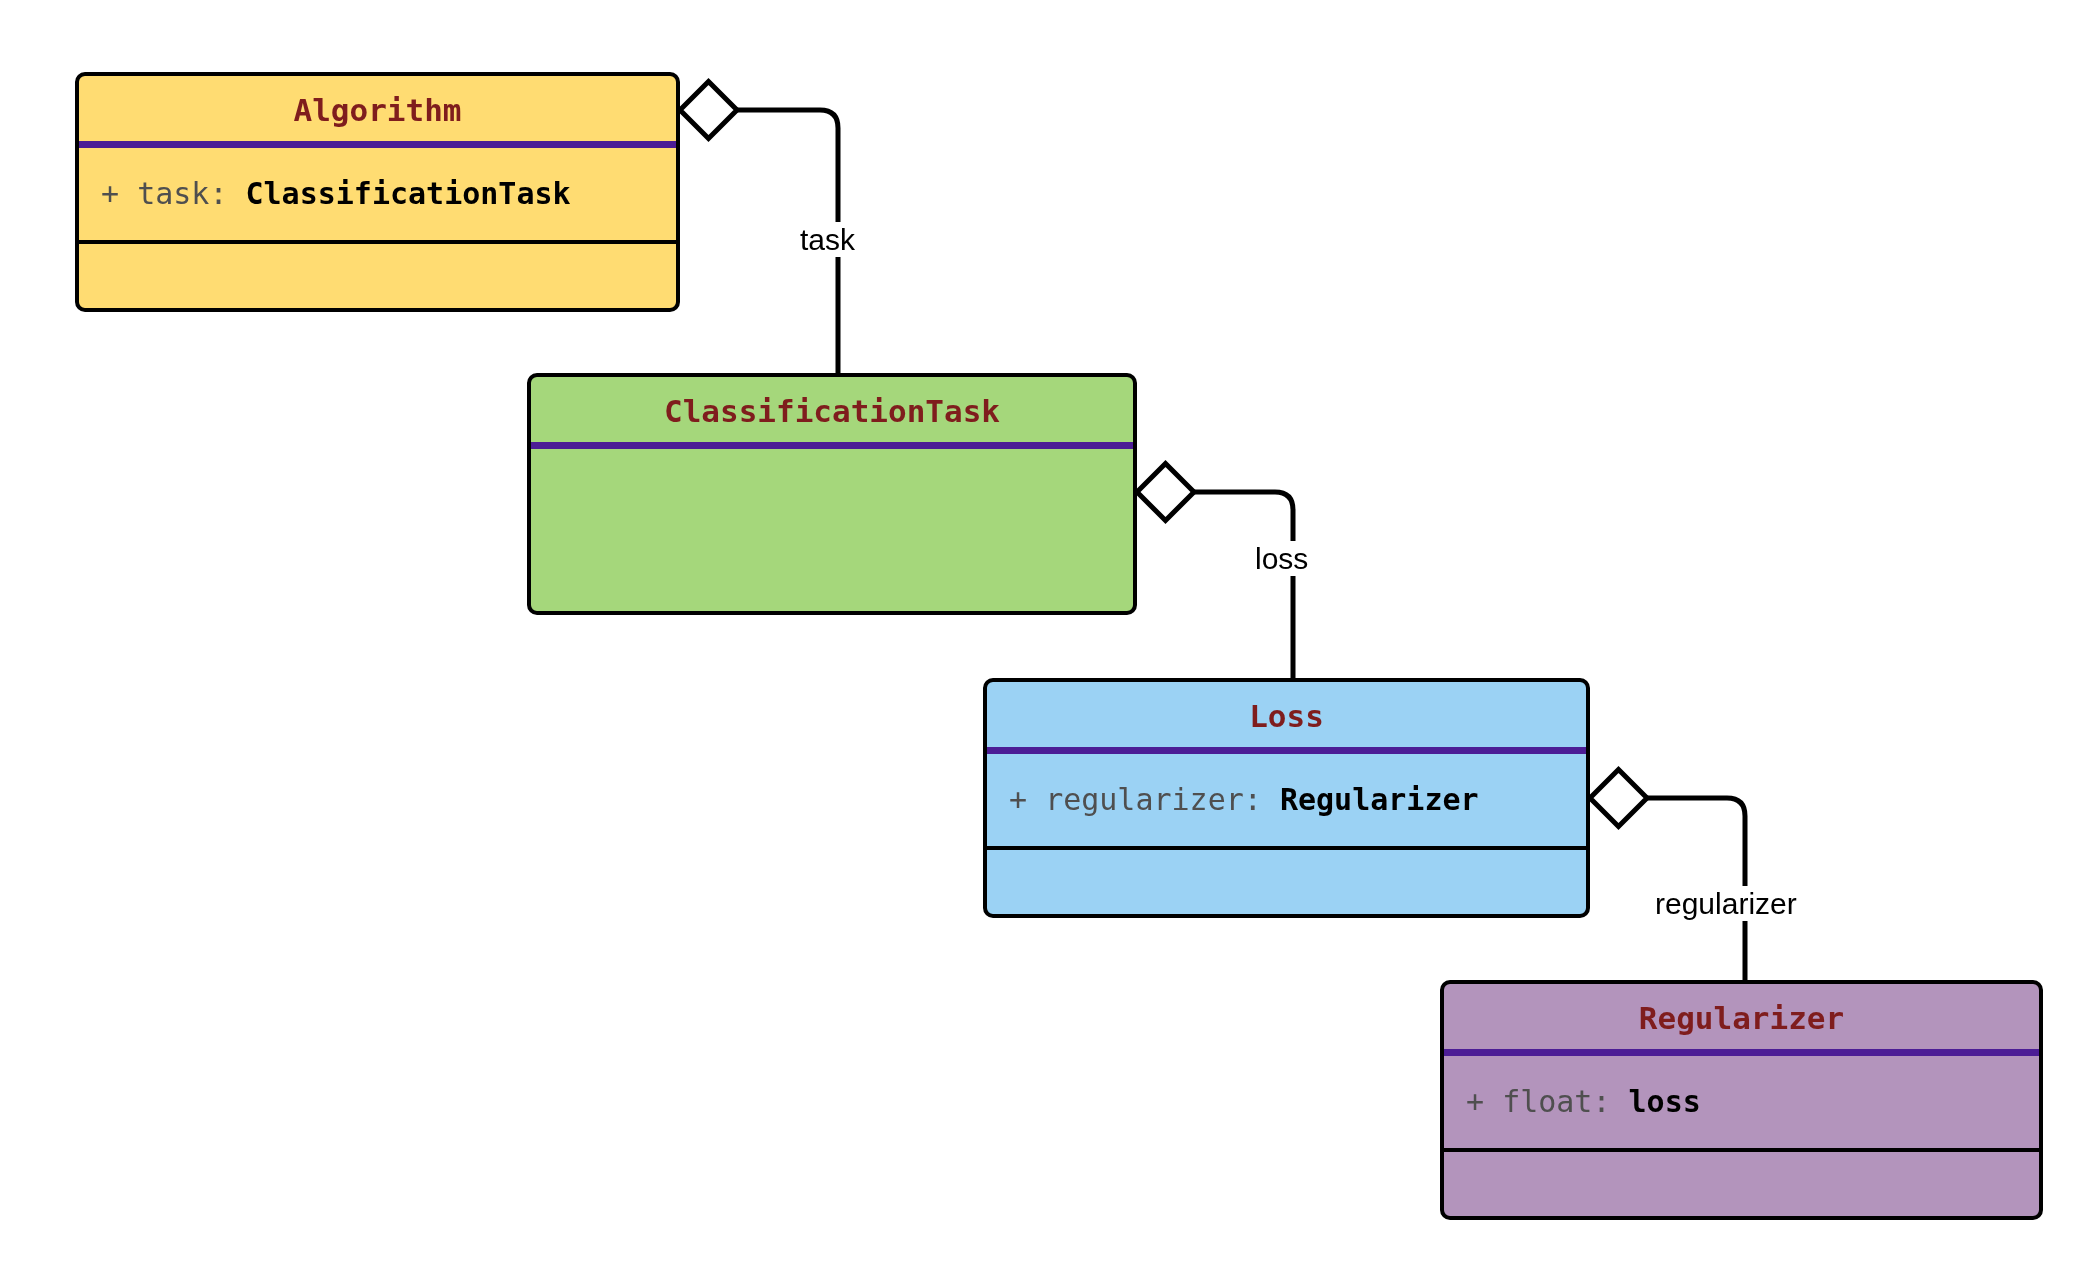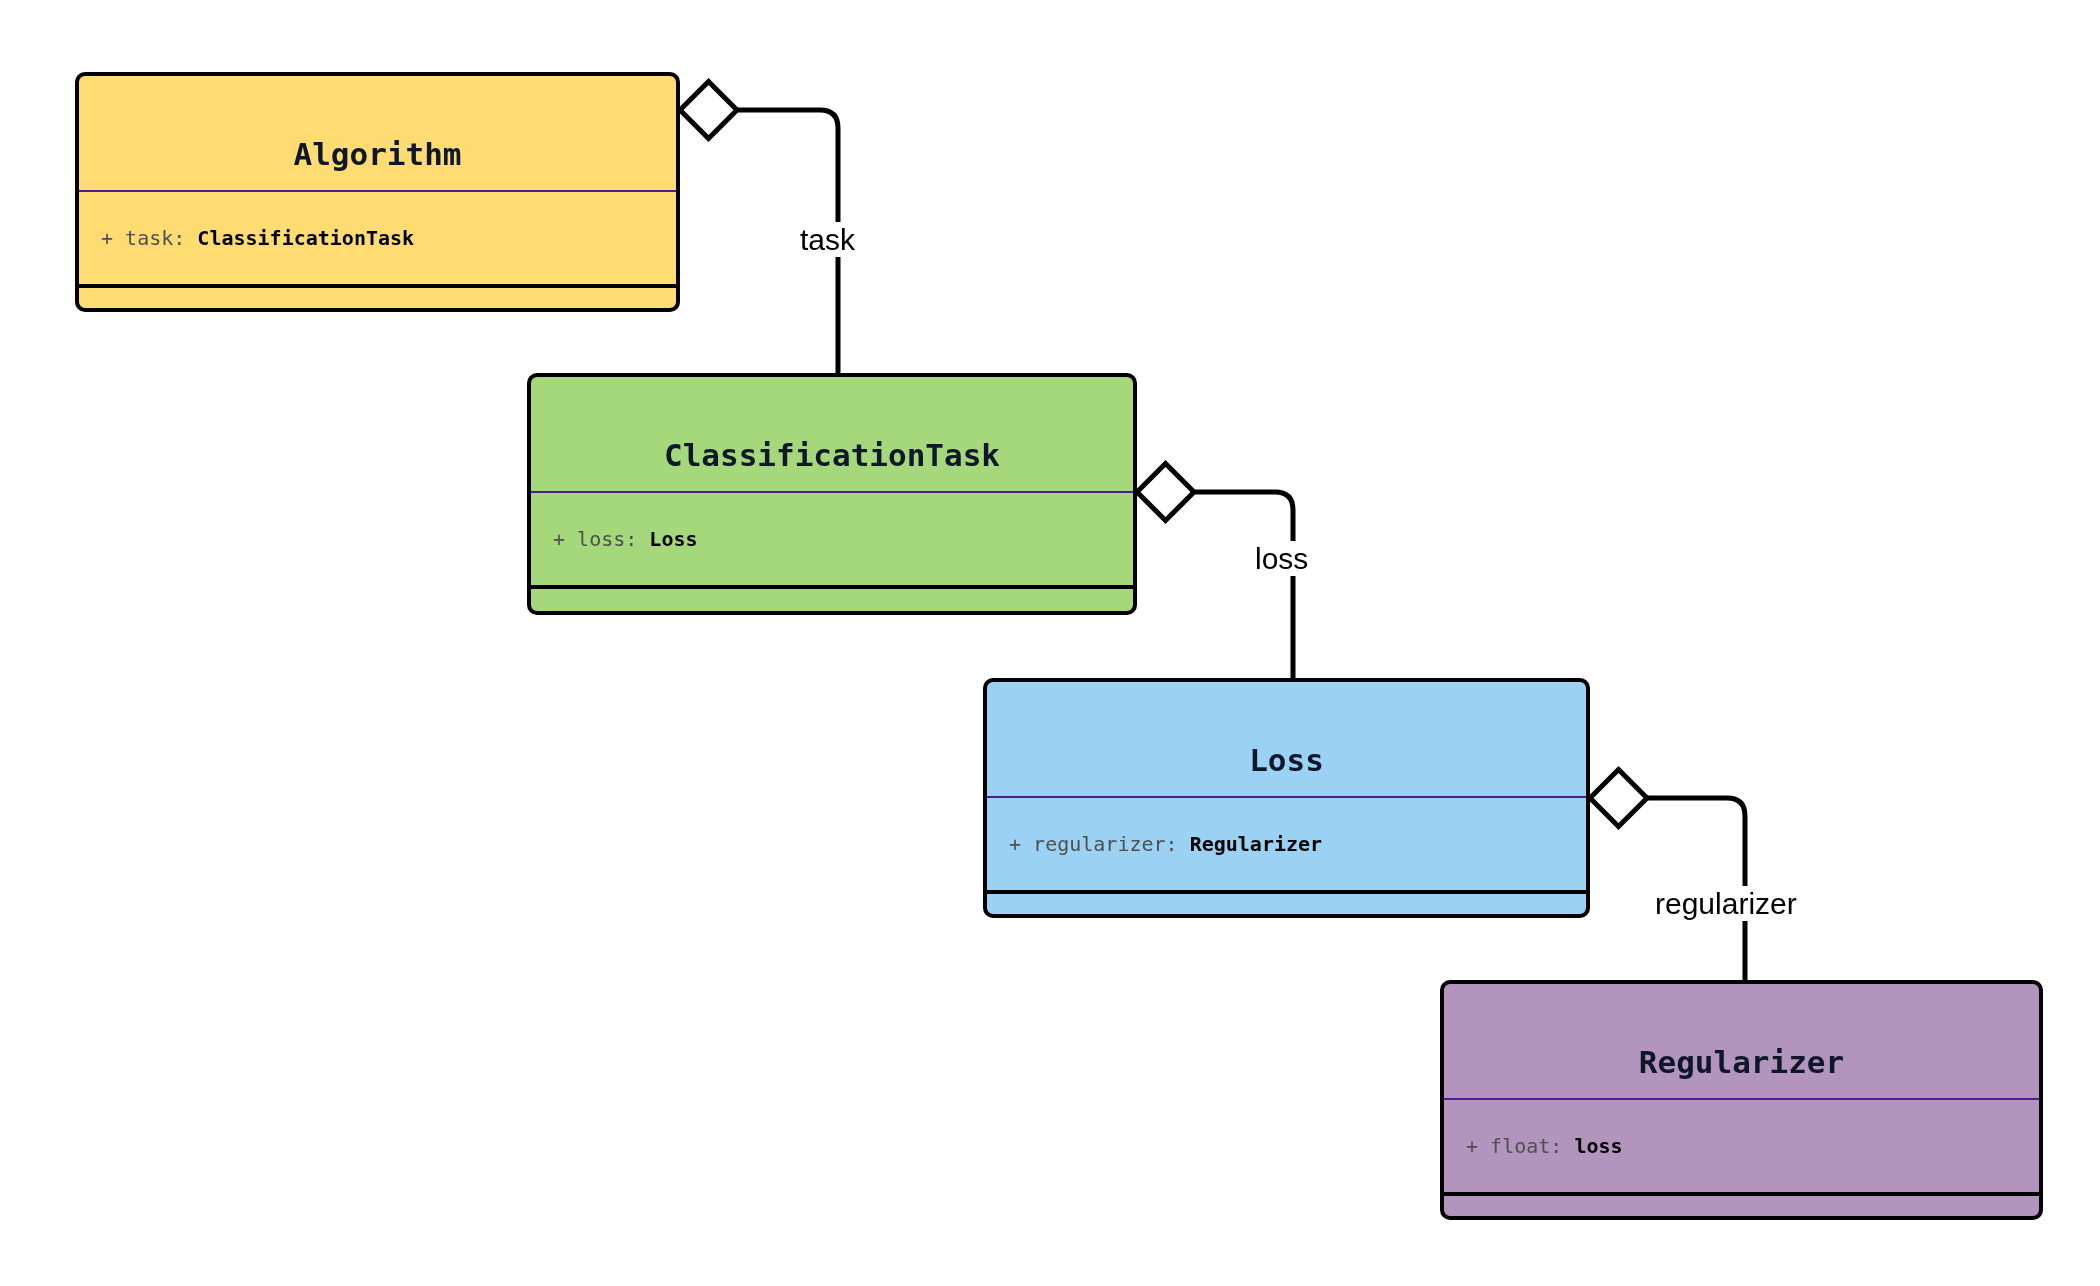--- a/index.html
+++ b/index.html
@@ -35,37 +35,36 @@
     background: #ffffff;
   }
   .uml-title {
     box-sizing: border-box;
     height: 72px;
     line-height: 68px;
     text-align: center;
     font-family: "DejaVu Sans Mono", "Liberation Mono", monospace;
     font-weight: bold;
     font-size: 31px;
-    color: #0f172a;
-    border-bottom: 2px solid #4c1d95;
+    color: #7f1d1d;
+    border-bottom: 7px solid #4c1d95;
     white-space: nowrap;
-    margin-top: 44px;
   }
   .uml-attrs {
     box-sizing: border-box;
     height: 96px;
     border-bottom: 4px solid #000000;
     display: flex;
     flex-direction: column;
     justify-content: center;
     padding-left: 22px;
   }
   .uml-attr {
     font-family: "DejaVu Sans Mono", "Liberation Mono", monospace;
-    font-size: 20px;
+    font-size: 30px;
     white-space: nowrap;
     line-height: 1.2;
   }
   .attr-name {
     color: #4f4f4f;
     font-weight: normal;
   }
   .attr-type {
     color: #000000;
     font-weight: bold;
@@ -113,25 +112,20 @@
     <div class="uml-attrs">
       <div class="uml-attr">
         <span class="attr-name">+</span><span class="attr-name">&nbsp;</span><span class="attr-name">task</span><span class="attr-name">:</span><span class="attr-name">&nbsp;</span><span class="attr-type">ClassificationTask</span>
       </div>
     </div>
     <div class="uml-methods"></div>
   </div>
 
   <div class="uml-class" style="left:527px; top:373px; width:610px; height:242px; background:#A5D77B;">
     <div class="uml-title">ClassificationTask</div>
-    <div class="uml-attrs">
-      <div class="uml-attr">
-        <span class="attr-name">+</span><span class="attr-name">&nbsp;</span><span class="attr-name">loss</span><span class="attr-name">:</span><span class="attr-name">&nbsp;</span><span class="attr-type">Loss</span>
-      </div>
-    </div>
     <div class="uml-methods"></div>
   </div>
 
   <div class="uml-class" style="left:983px; top:678px; width:607px; height:240px; background:#9BD2F4;">
     <div class="uml-title">Loss</div>
     <div class="uml-attrs">
       <div class="uml-attr">
         <span class="attr-name">+</span><span class="attr-name">&nbsp;</span><span class="attr-name">regularizer</span><span class="attr-name">:</span><span class="attr-name">&nbsp;</span><span class="attr-type">Regularizer</span>
       </div>
     </div>

